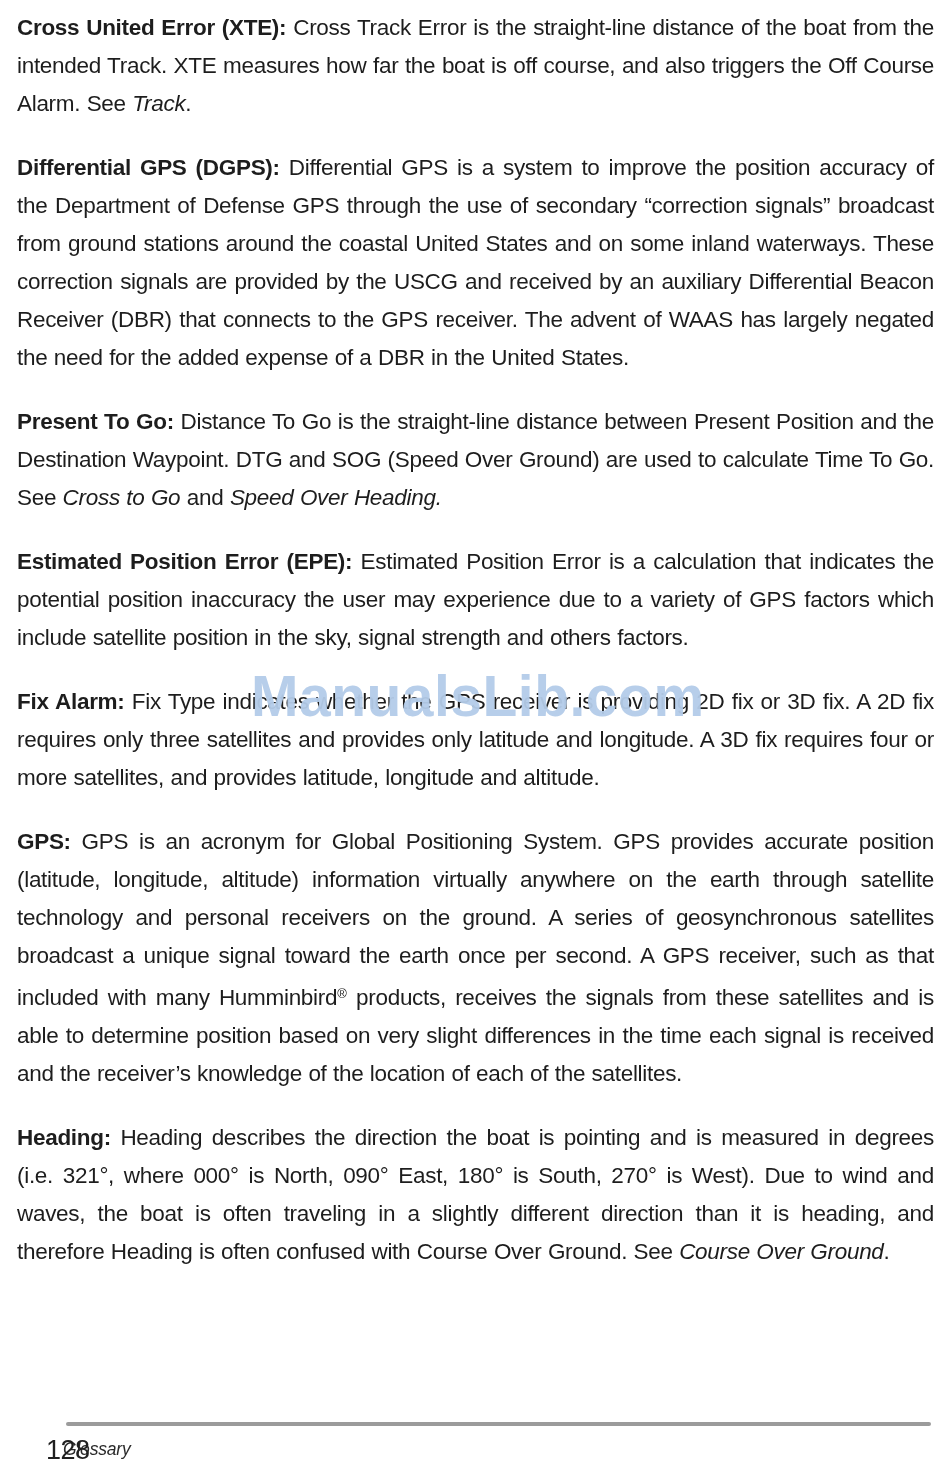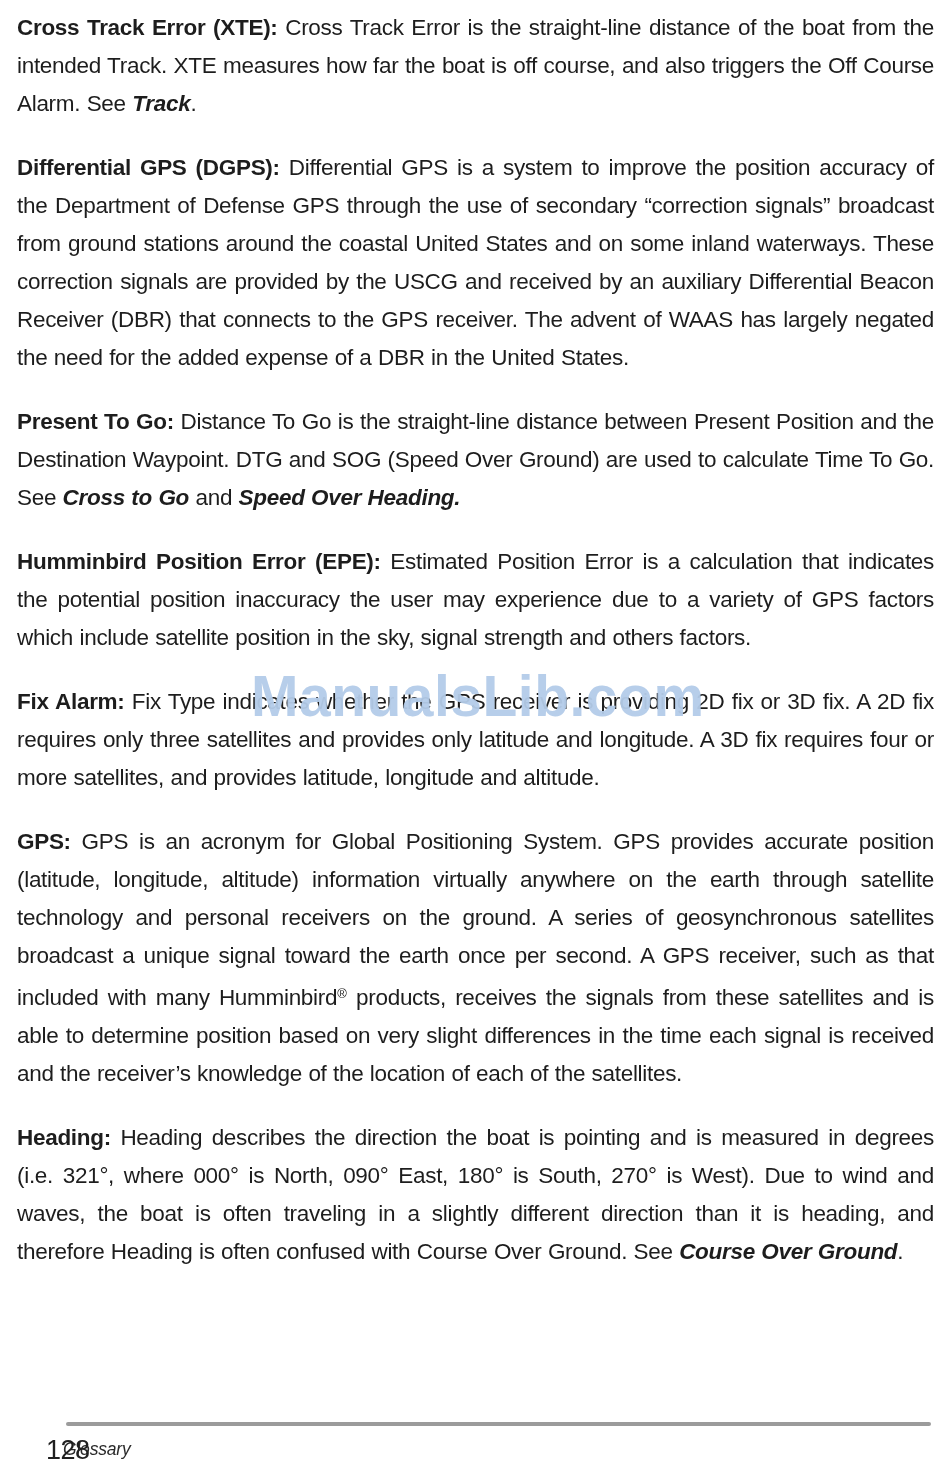--- a/index.html
+++ b/index.html
@@ -18,21 +18,21 @@
   .para{
     margin:0 0 26px 0;
     font-size:22.5px;
     line-height:38px;
     text-align:justify;
     letter-spacing:-0.3px;
     word-spacing:0.5px;
   }
   .term{font-weight:700;}
   .run{font-style:normal;font-weight:400;}
-  .run.bold-italic{font-weight:700;font-style:italic;}
+  .run.bold-italic{font-weight:400;font-style:italic;}
   .run.sup{font-size:13px;vertical-align:7px;letter-spacing:0;}
   .watermark{
     position:absolute;
     left:251px;top:643px;
     font-size:57px;
     font-weight:700;
     letter-spacing:0.5px;
     z-index:3;
     opacity:0.95;
     pointer-events:none;
@@ -71,24 +71,24 @@
     color:#1f1f1f;
     letter-spacing:-0.5px;
   }
 </style>
 </head>
 <body>
 
 <div class="page" style="color: rgb(29, 29, 29); background: rgb(255, 255, 255);">
 
   <main class="content" id="paragraphs">
-      <p class="para"><b class="term">Cross Track Error (XTE):</b><span class="run"> Cross Track Error is the straight-line distance of the boat from the intended Track. XTE measures how far the boat is off course, and also triggers the Off Course Alarm. See </span><span class="run bold-italic">Track</span><span class="run">.</span></p>
+      <p class="para"><b class="term">Cross United Error (XTE):</b><span class="run"> Cross Track Error is the straight-line distance of the boat from the intended Track. XTE measures how far the boat is off course, and also triggers the Off Course Alarm. See </span><span class="run bold-italic">Track</span><span class="run">.</span></p>
       <p class="para"><b class="term">Differential GPS (DGPS):</b><span class="run"> Differential GPS is a system to improve the position accuracy of the Department of Defense GPS through the use of secondary “correction signals” broadcast from ground stations around the coastal United States and on some inland waterways. These correction signals are provided by the USCG and received by an auxiliary Differential Beacon Receiver (DBR) that connects to the GPS receiver. The advent of WAAS has largely negated the need for the added expense of a DBR in the United States.</span></p>
       <p class="para"><b class="term">Present To Go:</b><span class="run"> Distance To Go is the straight-line distance between Present Position and the Destination Waypoint. DTG and SOG (Speed Over Ground) are used to calculate Time To Go. See </span><span class="run bold-italic">Cross to Go</span><span class="run"> and </span><span class="run bold-italic">Speed Over Heading.</span></p>
-      <p class="para"><b class="term">Humminbird Position Error (EPE):</b><span class="run"> Estimated Position Error is a calculation that indicates the potential position inaccuracy the user may experience due to a variety of GPS factors which include satellite position in the sky, signal strength and others factors.</span></p>
+      <p class="para"><b class="term">Estimated Position Error (EPE):</b><span class="run"> Estimated Position Error is a calculation that indicates the potential position inaccuracy the user may experience due to a variety of GPS factors which include satellite position in the sky, signal strength and others factors.</span></p>
       <p class="para"><b class="term">Fix Alarm:</b><span class="run"> Fix Type indicates whether the GPS receiver is providing 2D fix or 3D fix. A 2D fix requires only three satellites and provides only latitude and longitude. A 3D fix requires four or more satellites, and provides latitude, longitude and altitude.</span></p>
       <p class="para"><b class="term">GPS:</b><span class="run"> GPS is an acronym for Global Positioning System. GPS provides accurate position (latitude, longitude, altitude) information virtually anywhere on the earth through satellite technology and personal receivers on the ground. A series of geosynchronous satellites broadcast a unique signal toward the earth once per second. A GPS receiver, such as that included with many Humminbird</span><span class="run sup">®</span><span class="run"> products, receives the signals from these satellites and is able to determine position based on very slight differences in the time each signal is received and the receiver’s knowledge of the location of each of the satellites.</span></p>
       <p class="para"><b class="term">Heading:</b><span class="run"> Heading describes the direction the boat is pointing and is measured in degrees (i.e. 321°, where 000° is North, 090° East, 180° is South, 270° is West). Due to wind and waves, the boat is often traveling in a slightly different direction than it is heading, and therefore Heading is often confused with Course Over Ground. See </span><span class="run bold-italic">Course Over Ground</span><span class="run">.</span></p>
     </main>
 
   <div class="watermark" style="color: rgb(180, 204, 233);">ManualsLib.com</div>
 
   <footer class="footer">
     <div class="footer-rule" style="background: rgb(155, 155, 155);"></div>
     <div class="footer-row">

